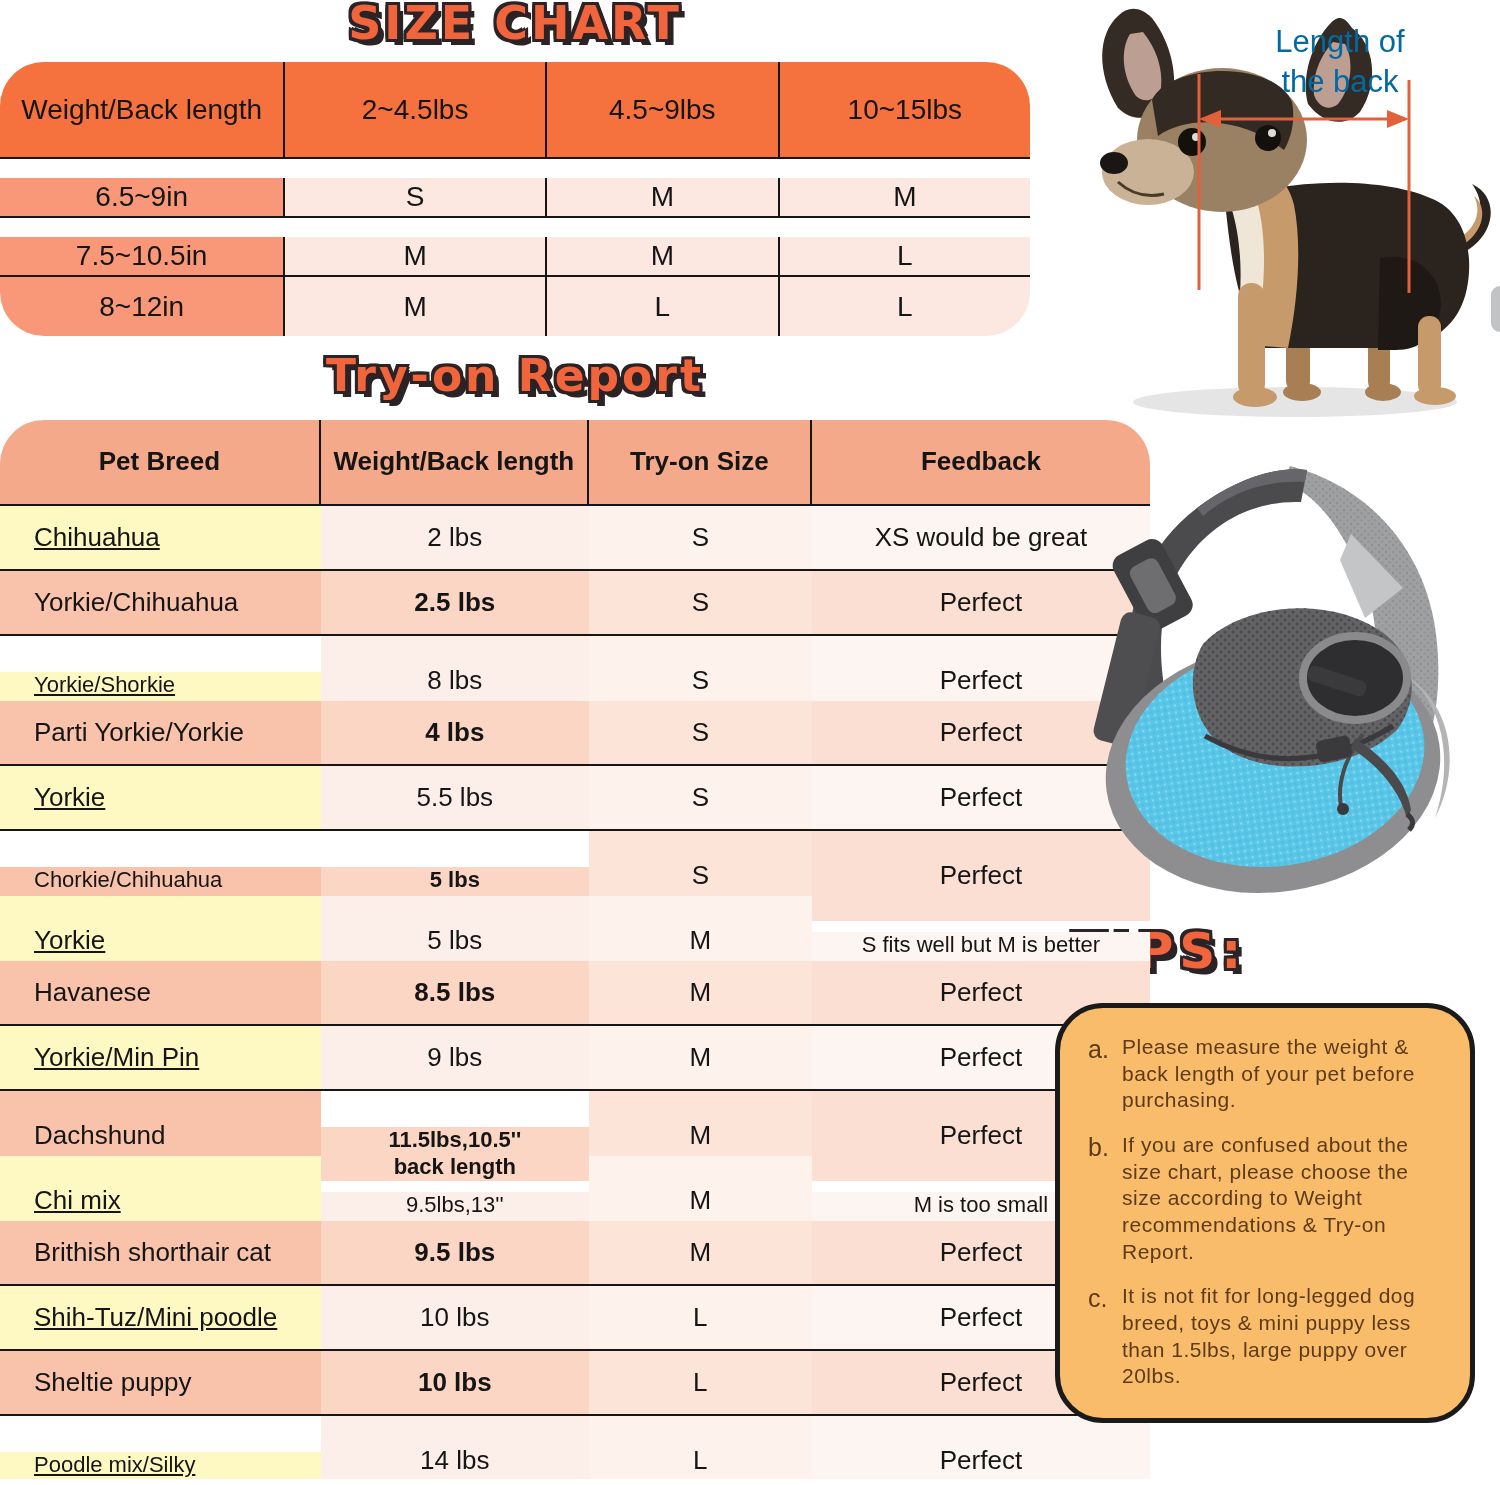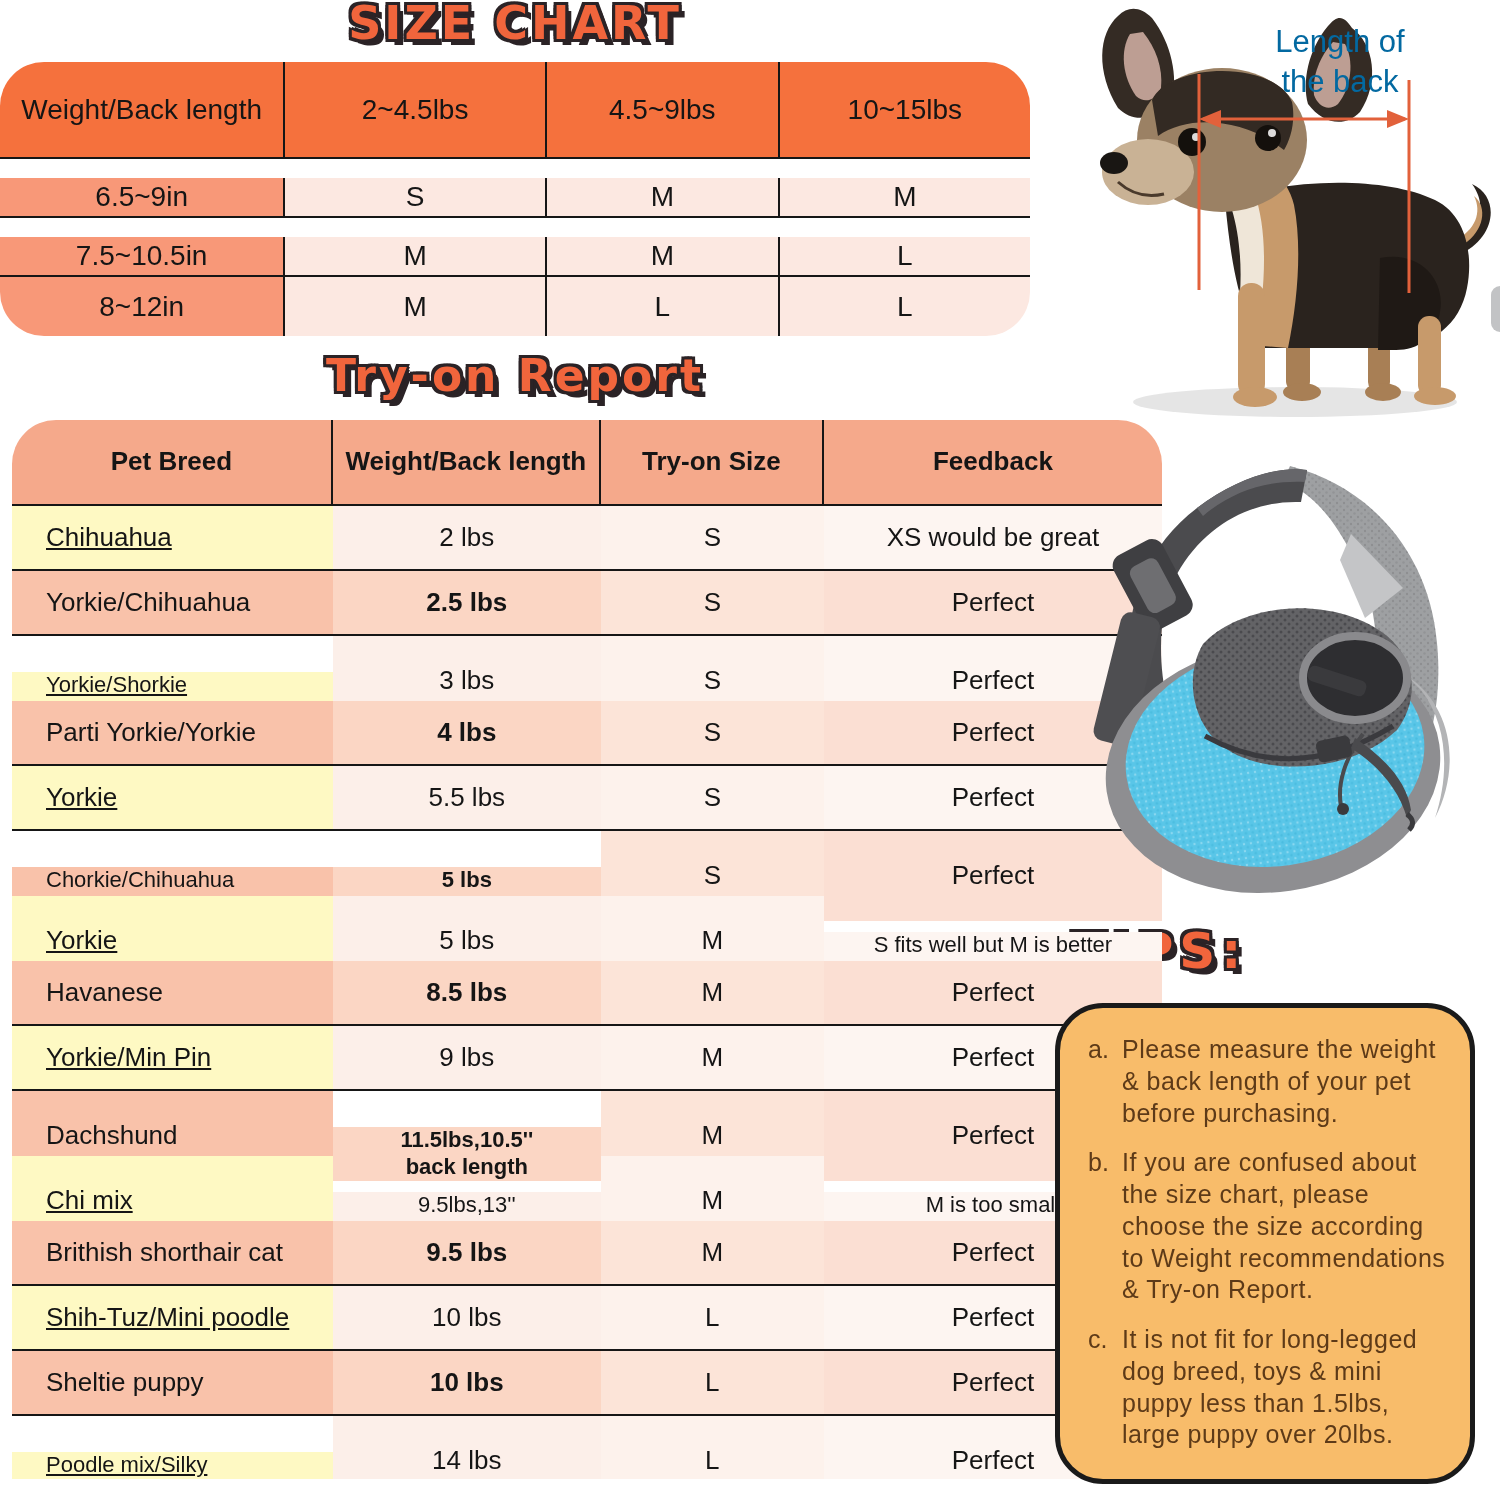--- a/index.html
+++ b/index.html
@@ -35,21 +35,21 @@
   .sc-cell{display:flex;align-items:center;justify-content:center;
     font-size:28px;color:#151515;border-right:2px solid #161616;}
   .sc-cell:nth-child(4n){border-right:none;}
   .sc-head{background:#F5713D;border-bottom:2px solid #161616;}
   .sc-rowlabel{background:#F89878;}
   .sc-val{background:#FCE8E1;}
   .sc-cell:nth-child(n+5):nth-child(-n+12){border-bottom:2px solid #161616;margin-top:19px;}
 
   
   .tr-table{
-    position:absolute;left:12px;top:420px;width:1150px;
+    position:absolute;left:0;top:420px;width:1150px;
     border-radius:44px 44px 0 0;overflow:hidden;
   }
   .tr-row{display:grid;grid-template-columns:27.9% 23.3% 19.4% 29.4%;height:63px;}
   .tr-row + .tr-row{border-top:2px solid #161616;}
   .tr-head-row{height:84px;background:#F5A98B;}
   .tr-head-row .tr-cell:not(:last-child){border-right:2px solid #161616;}
   .tr-cell{display:flex;align-items:center;justify-content:center;
     font-size:26px;color:#151515;text-align:center;white-space:pre-line;line-height:1.22;}
   .tr-head{font-weight:700;font-size:26px;}
   .tr-row .c0{justify-content:flex-start;padding-left:34px;text-align:left;}
@@ -73,21 +73,21 @@
 
   
   .tips-box{
     position:absolute;left:1055px;top:1003px;width:420px;box-sizing:border-box;
     background:#F8BC6A;border:5px solid #1A1A1A;border-radius:48px;
     padding:26px 18px 28px 18px;
   }
   .tip-item{display:flex;margin-bottom:18px;}
   .tip-item:last-child{margin-bottom:0;}
   .tip-marker{flex:0 0 44px;font-size:25px;line-height:1.27;color:#5D3A18;padding-left:10px;box-sizing:border-box;}
-  .tip-text{flex:1;font-size:25px;line-height:1.27;color:#5D3A18;letter-spacing:0.5px;}
+  .tip-text{flex:1;font-size:21px;line-height:1.27;color:#5D3A18;letter-spacing:0.5px;}
 </style>
 </head>
 <body>
 
 <div class="page">
 
   <div class="bubble-title size-title">SIZE CHART</div>
   <div class="bubble-title tips-title">TIPS:</div>
   <div class="bubble-title tryon-title">Try-on Report</div>
 
@@ -125,21 +125,21 @@
       </div>
       <div class="tr-row shade">
         <div class="tr-cell c0">Yorkie/Chihuahua</div>
         <div class="tr-cell c1">2.5 lbs</div>
         <div class="tr-cell c2">S</div>
         <div class="tr-cell c3">Perfect</div>
       </div>
       <div class="tr-row light">
         <div class="tr-cell c0 multiline">Yorkie/Shorkie
 /Teacup/Micro doodle</div>
-        <div class="tr-cell c1">3 lbs</div>
+        <div class="tr-cell c1">8 lbs</div>
         <div class="tr-cell c2">S</div>
         <div class="tr-cell c3">Perfect</div>
       </div>
       <div class="tr-row shade">
         <div class="tr-cell c0">Parti Yorkie/Yorkie</div>
         <div class="tr-cell c1">4 lbs</div>
         <div class="tr-cell c2">S</div>
         <div class="tr-cell c3">Perfect</div>
       </div>
       <div class="tr-row light">

